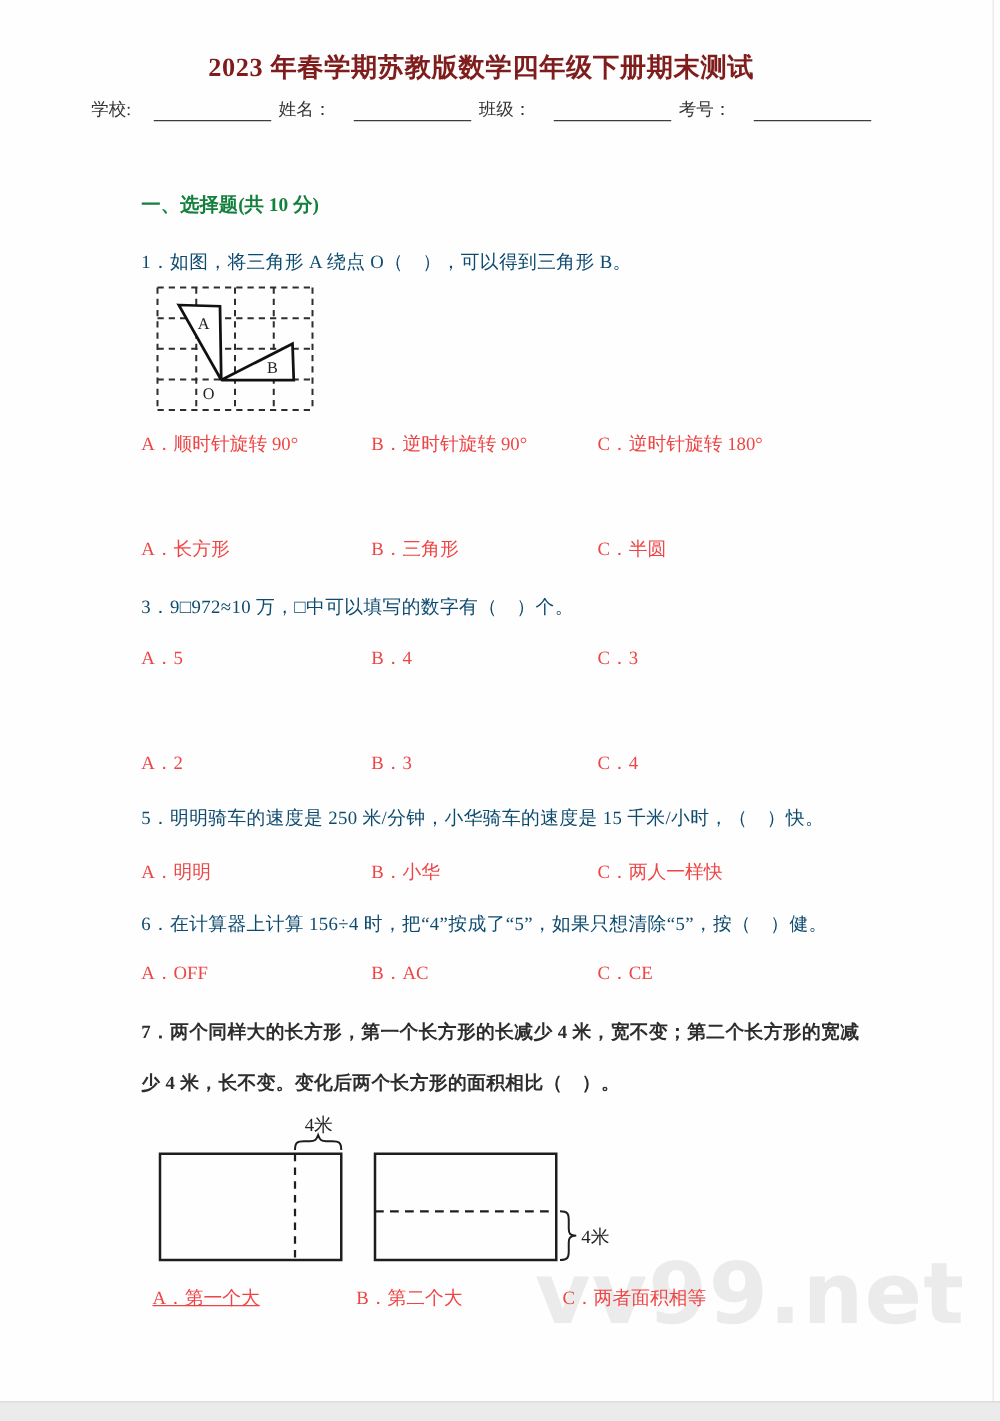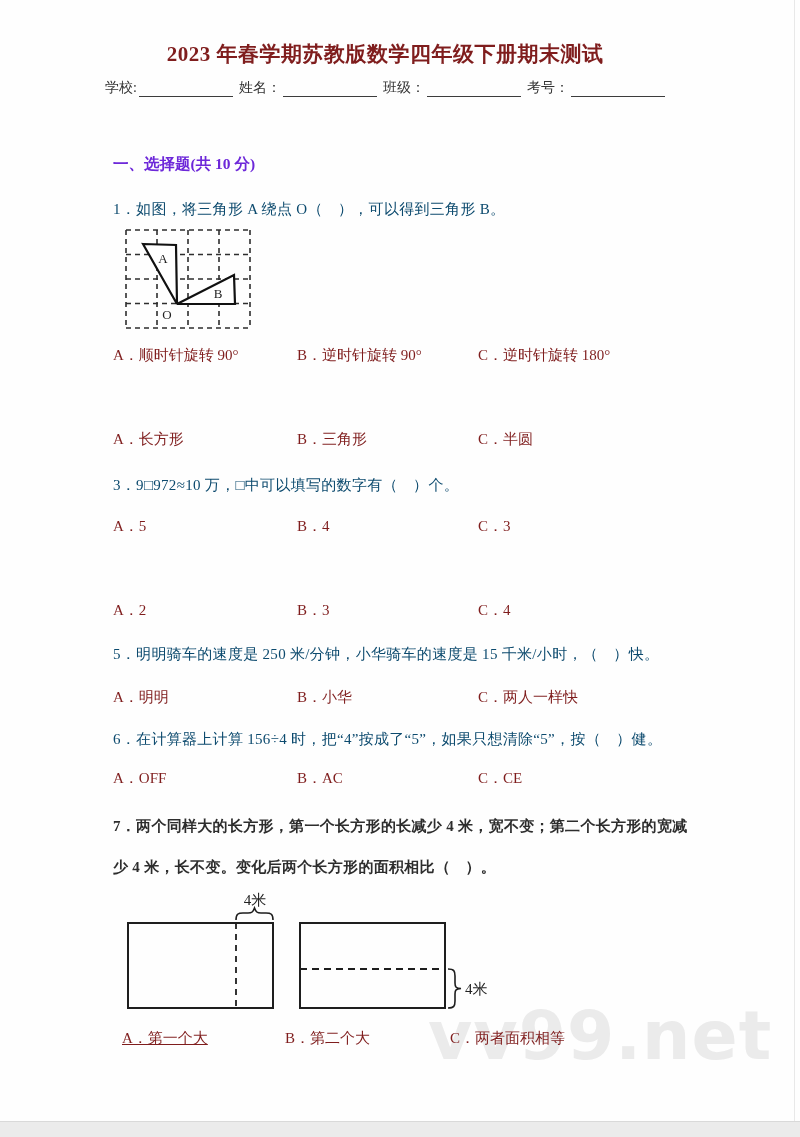--- a/index.html
+++ b/index.html
@@ -11,38 +11,38 @@
   .title{
     position:absolute;top:40px;left:0;width:770px;
     text-align:center;font-size:21px;font-weight:bold;color:#7f1d1d;
     letter-spacing:.5px;
   }
   .fields{
     position:absolute;top:79px;left:0;width:770px;
     display:flex;justify-content:center;align-items:flex-end;gap:6px;
     font-size:14px;color:#333;
   }
-  .field{display:flex;align-items:flex-end;}
+  .field{display:flex;align-items:flex-end;gap:16px;}
   .blank{
     display:inline-block;width:94px;height:14px;
     border-bottom:1.5px solid #3c3c3c;margin-left:2px;
   }
   .section-title{
     position:absolute;top:154px;left:113px;
-    font-size:15.5px;font-weight:bold;color:#6d28d9;white-space:nowrap;
+    font-size:15.5px;font-weight:bold;color:#15803d;white-space:nowrap;
   }
   .qtext{
     position:absolute;left:113px;font-size:15px;color:#0c4a6e;
     white-space:nowrap;letter-spacing:.3px;
   }
   .qtext2{
     position:absolute;left:113px;width:600px;font-size:15px;color:#2d2d2d;
     letter-spacing:.3px;line-height:41px;font-weight:bold;
   }
-  .optrow{position:absolute;left:0;width:800px;height:20px;font-size:15px;color:#7f1d1d;}
+  .optrow{position:absolute;left:0;width:800px;height:20px;font-size:15px;color:#ef4444;}
   .opt{position:absolute;white-space:nowrap;}
   .opt-a{left:113px;}
   .opt-b{left:297px;}
   .opt-c{left:478px;}
   .q7opts .opt-a{left:122px;text-decoration:underline;}
   .q7opts .opt-b{left:285px;}
   .q7opts .opt-c{left:450px;}
   .fig1{position:absolute;left:120px;top:228px;}
   .fig2{position:absolute;left:120px;top:890px;}
   .watermark{

